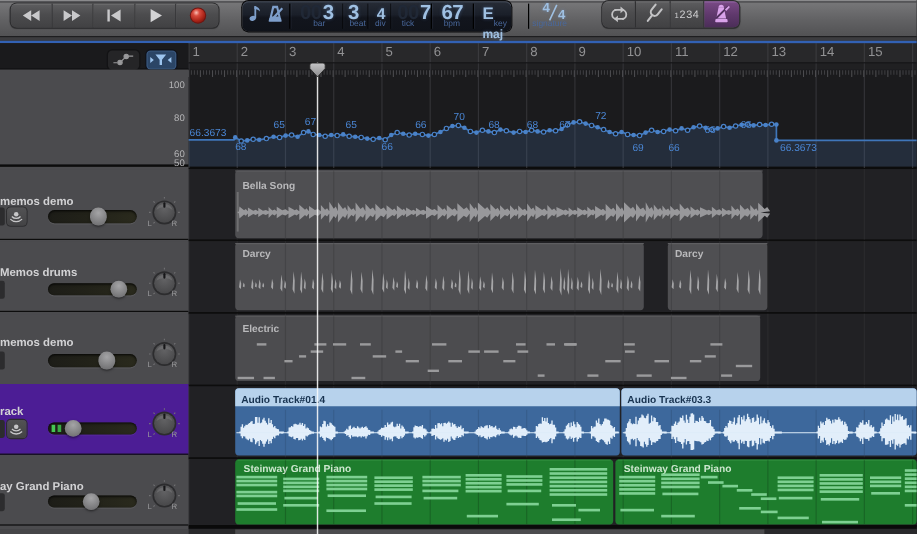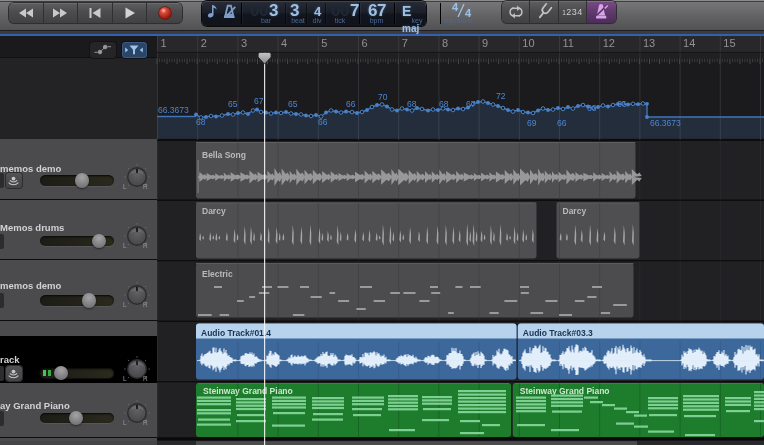--- a/index.html
+++ b/index.html
@@ -685,20 +685,26 @@
     <svg width="24" height="16" viewBox="0 0 24 16">
           <g fill="#9cc4ee">
             <path d="M7.5,3.5 h9 l-3.5,4.2 v4.5 h-2 v-4.5 Z"></path>
             <path d="M3.2,5.5 l3,2.5 -3,2.5 Z"></path>
             <path d="M20.8,5.5 l-3,2.5 3,2.5 Z"></path>
           </g>
         </svg>
   </div>
 </div>
 
+<div class="abs" id="autohead">
+  <div class="scalenum" style="top:8px">100</div>
+  <div class="scalenum" style="top:35.5px">80</div>
+  <div class="scalenum" style="top:66px">60</div>
+  <div class="scalenum" style="top:73px">50</div>
+</div>
 <div class="abs thead" style="top:201px; height:59px; background:#4b4b4e;">
   <div class="tname" style="top:20.5px">Memos drums</div>
   <div class="sliv" style="top:32.5px"></div>
 
   <div class="slider" style="top:34.8px">
         <div class="thumb" style="left:51.8px"></div>
       </div>
   <svg style="position:absolute; left:122px; top:20px" width="30" height="30" viewBox="0 0 30 30">
 <g stroke="#737375" stroke-width="0.9">
           <line x1="6.9" y1="23.1" x2="5.9" y2="24.1"></line>
@@ -763,21 +769,21 @@
           <line x1="23.1" y1="23.1" x2="24.1" y2="24.1"></line>
         </g>
 <circle cx="15" cy="15" r="10" fill="#2c2c2e"></circle>
 <circle cx="15" cy="15" r="8.6" fill="url(#kg)"></circle>
 <path d="M8.2,13 a7,6.6 0 0 1 13.6,0 a10,9 0 0 0 -13.6,0 Z" fill="rgba(255,255,255,0.10)"></path>
 <rect x="14.1" y="6.6" width="1.8" height="4.6" rx="0.9" fill="#161618"></rect>
 </svg>
 <div style="position:absolute; left:123px; top:39.5px; font-size:6.5px; color:#99999b;">L</div>
 <div style="position:absolute; left:143px; top:39.5px; font-size:6.5px; color:#99999b;">R</div>
 </div>
-<div class="abs thead" style="top:336px; height:59px; background:#000000;">
+<div class="abs thead" style="top:320px; height:59px; background:#4c1d95;">
   <div class="tname" style="top:17.5px">rack</div>
   <div class="sliv" style="top:29.5px"></div>
   <div class="mbtn" style="top:29.5px"><svg width="15" height="15" viewBox="0 0 15 15">
           <circle cx="7.5" cy="5.6" r="1.9" fill="#c6c6c8"></circle>
           <path d="M3.9,7.4 a4.8,4.8 0 0 0 7.2,0 M2.6,9.6 a6.8,6.8 0 0 0 9.8,0" stroke="#c6c6c8" stroke-width="1.1" fill="none"></path>
         </svg></div>
   <div class="slider" style="top:31.8px">
         <div style="position:absolute; left:3px; top:2.6px; width:3.2px; height:5.4px; background:#45c653;"></div>
         <div style="position:absolute; left:7.6px; top:2.6px; width:3.2px; height:5.4px; background:#3aa946;"></div>
         <div class="thumb" style="left:13.8px"></div>

